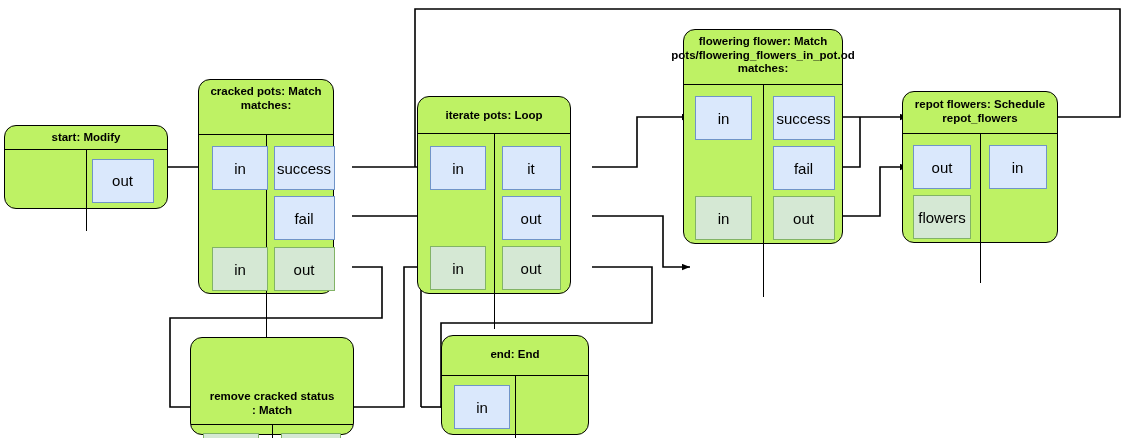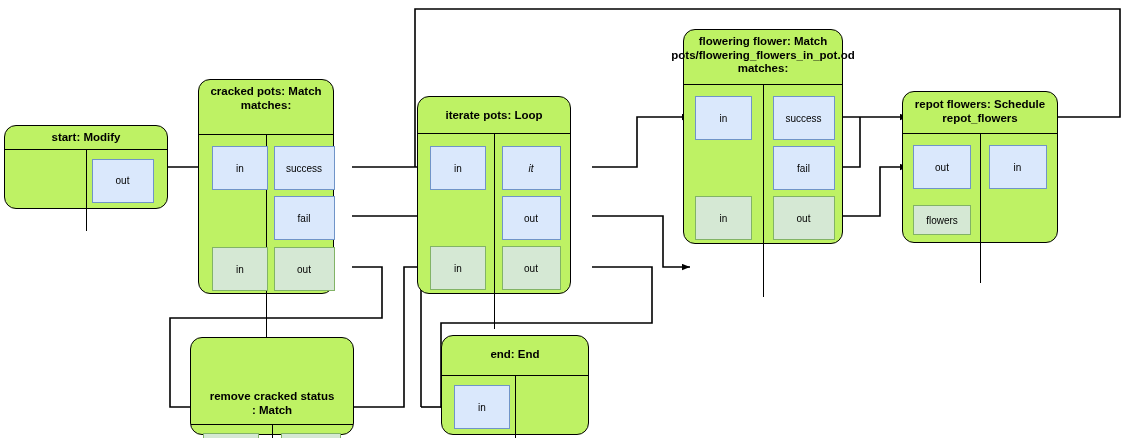--- a/index.html
+++ b/index.html
@@ -11,21 +11,21 @@
   .node-title{
     box-sizing:border-box;width:100%;text-align:center;font-weight:bold;font-size:11.5px;
     color:#000;line-height:13.5px;padding:5px 2px 4px 2px;border-bottom:1.4px solid #000;
     white-space:nowrap;overflow:visible;
   }
   .node-body{position:relative;display:flex;height:calc(100% - 1px);}
   .col{position:relative;flex:1 1 50%;}
   .col.left{border-right:1.4px solid #000;}
   .port{
     position:absolute;box-sizing:border-box;display:flex;align-items:center;justify-content:center;
-    font-size:10px;color:#000;border-width:1.3px;border-style:solid;
+    font-size:15px;color:#000;border-width:1.3px;border-style:solid;
   }
   .port.blue{background:#dae8fc;border-color:#7094c8;}
   .port.green{background:#d5e8d4;border-color:#82b366;}
 </style>
 </head>
 <body>
 
 <div id="canvas">
 
   <svg class="edges" viewBox="0 0 1130 438">
@@ -113,21 +113,21 @@
     <div class="node-body">
       <div class="col left">
         <div class="port blue" style="left:12px; top:12px; width:56px; height:44px;">
           <span>in</span>
         </div>
         <div class="port green" style="left:12px; top:112px; width:56px; height:44px;">
           <span>in</span>
         </div>
       </div>
       <div class="col">
-        <div class="port blue" style="left:7px; top:12px; width:59px; height:44px;font-style:italic;">
+        <div class="port blue" style="left:7px; top:12px; width:59px; height:44px;">
           <span>it</span>
         </div>
         <div class="port blue" style="left:7px; top:62px; width:59px; height:44px;">
           <span>out</span>
         </div>
         <div class="port green" style="left:7px; top:112px; width:59px; height:44px;">
           <span>out</span>
         </div>
       </div>
     </div>
@@ -165,21 +165,21 @@
   <div class="node" style="left:902px; top:43px; width:156px; height:152px;margin-top:48px;">
     <div class="node-title" style="height:42px;padding-top:6px;">
       <div>repot flowers: Schedule</div>
       <div>repot_flowers</div>
     </div>
     <div class="node-body">
       <div class="col left">
         <div class="port blue" style="left:10px; top:11px; width:58px; height:44px;">
           <span>out</span>
         </div>
-        <div class="port green" style="left:10px; top:71px; width:58px; height:30px;">
+        <div class="port green" style="left:10px; top:61px; width:58px; height:44px;">
           <span>flowers</span>
         </div>
       </div>
       <div class="col">
         <div class="port blue" style="left:8px; top:11px; width:58px; height:44px;">
           <span>in</span>
         </div>
       </div>
     </div>
   </div>

